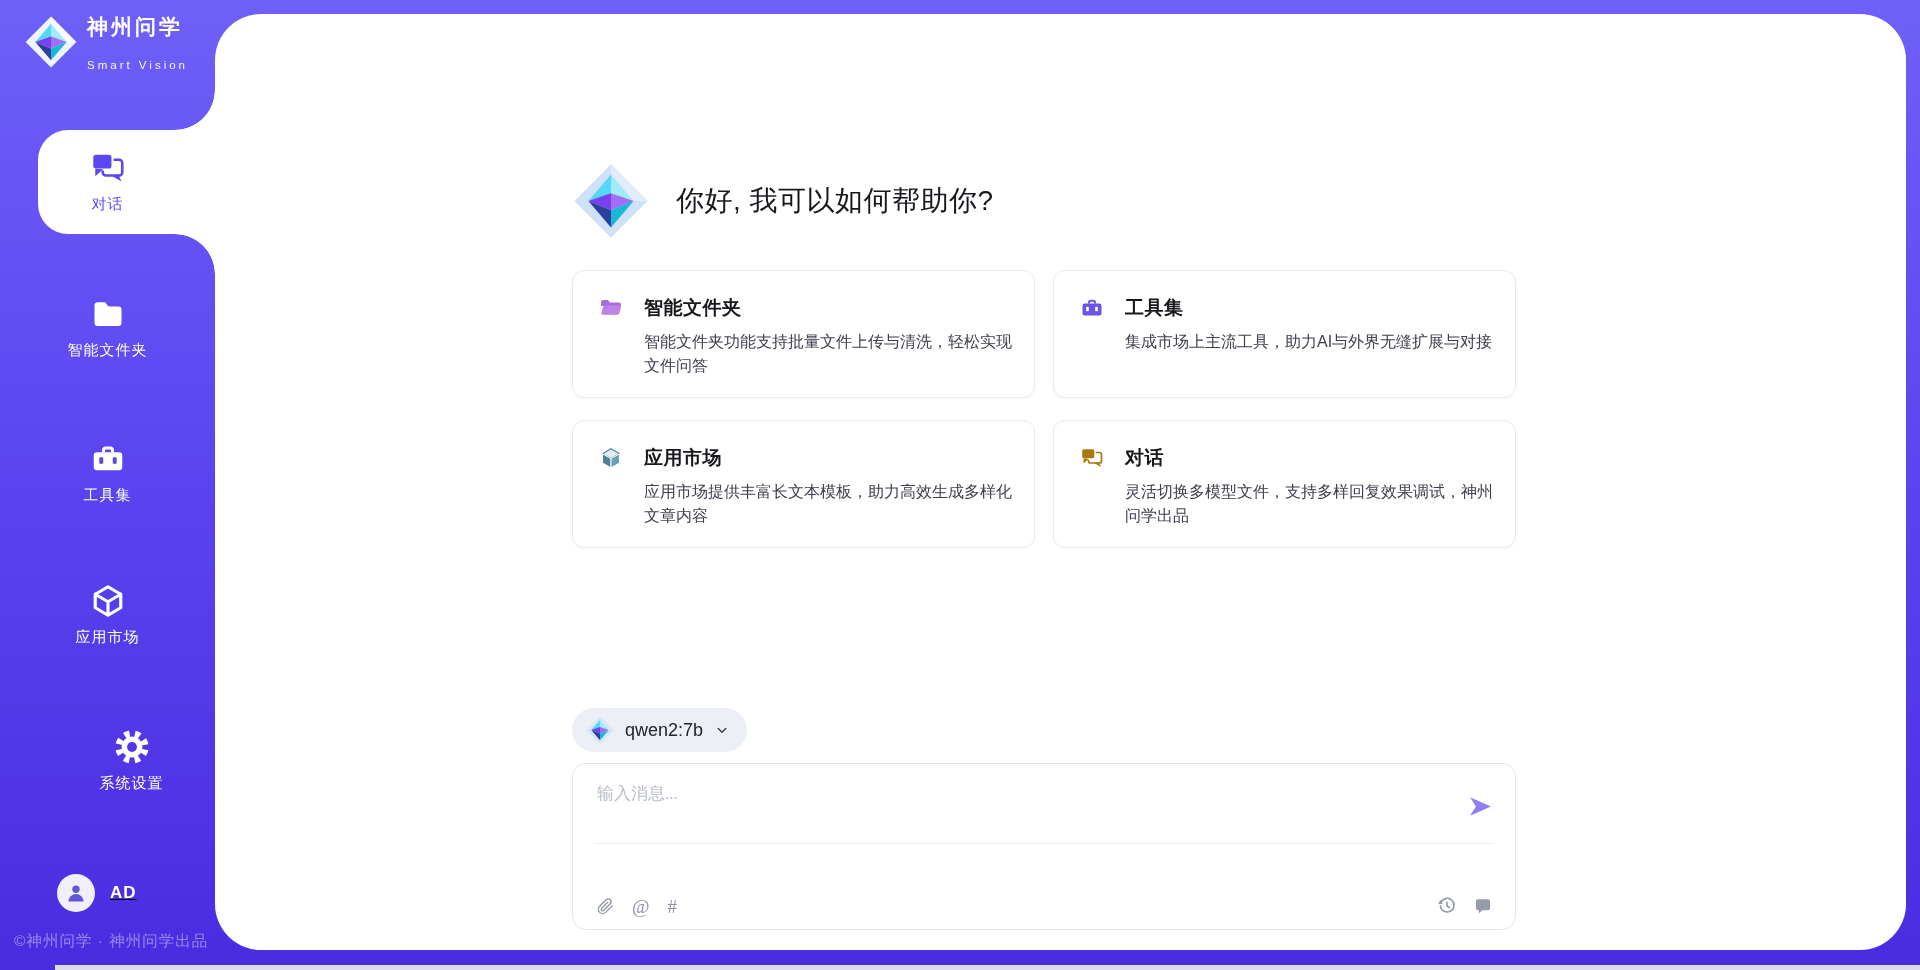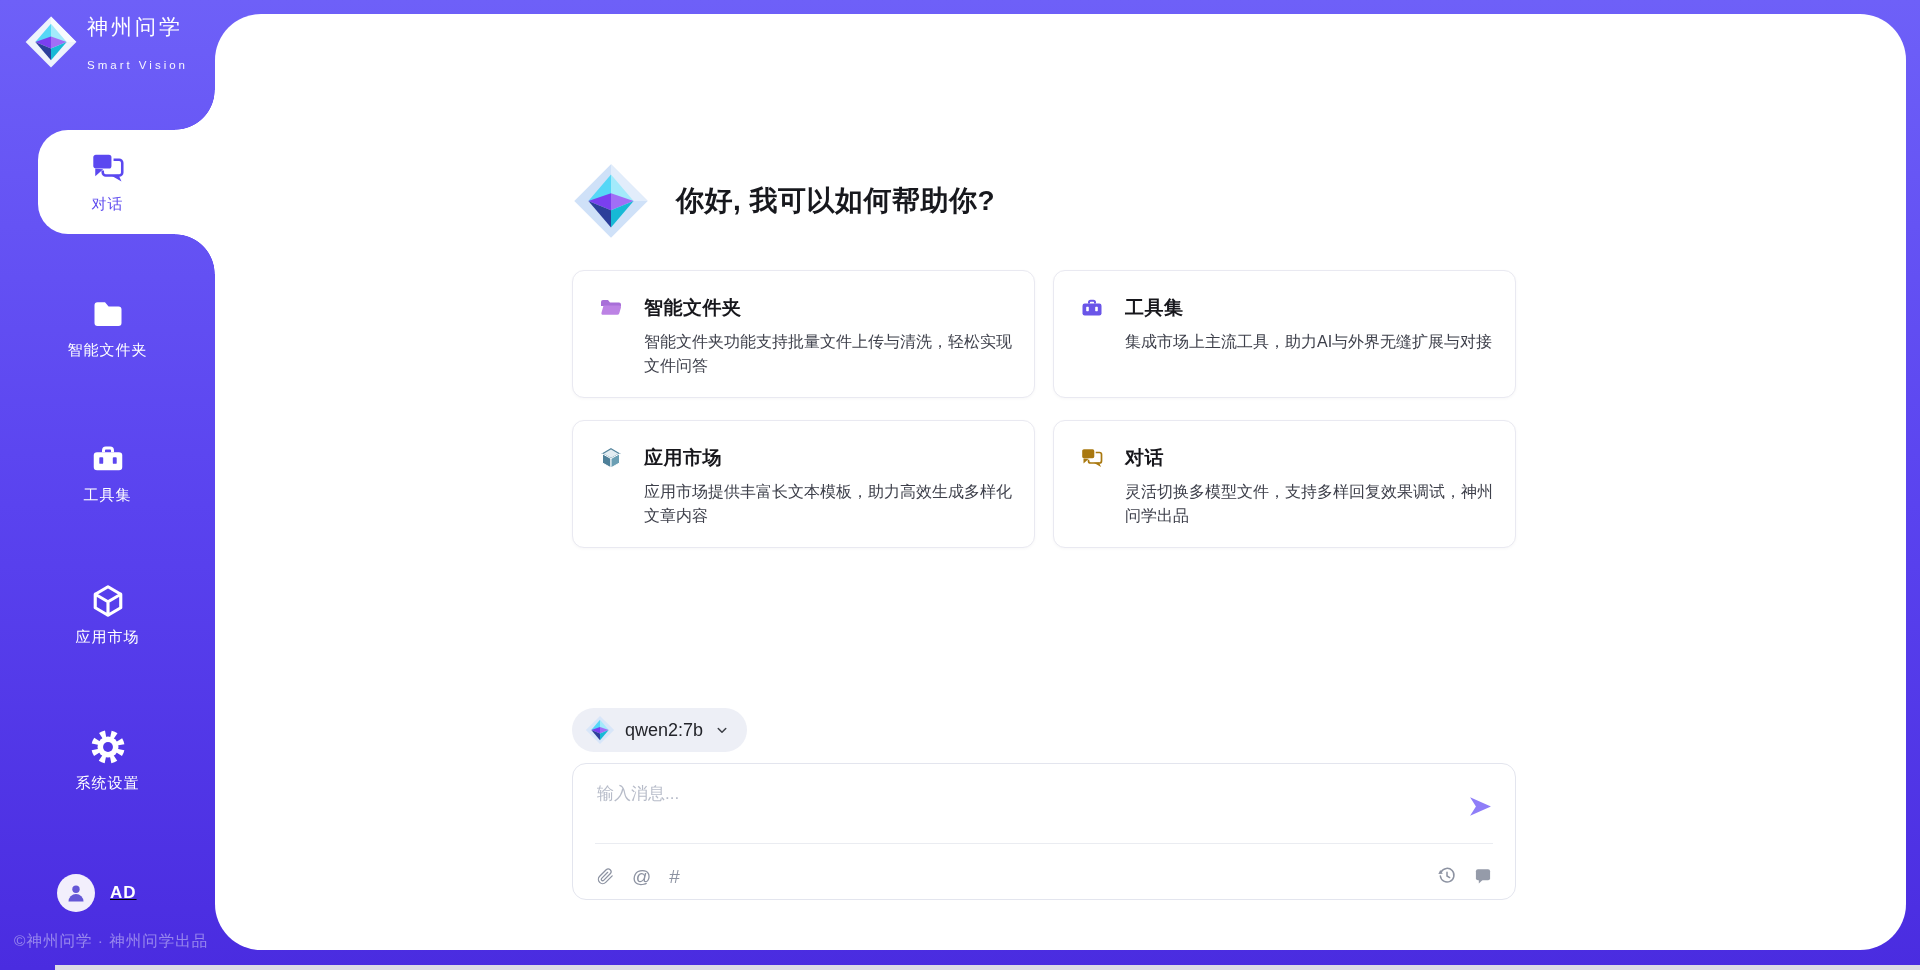--- a/index.html
+++ b/index.html
@@ -13,21 +13,21 @@
   
   .main-panel {
     position:absolute; left:215px; top:14px; right:14px; bottom:20px;
     background:#fff; border-radius:46px; z-index:1;
   }
 
   .bottom-strip { position:absolute; left:55px; right:0; bottom:0; height:5px; background:#dcdae5; z-index:3; }
 
   
   .logo-row { position:absolute; left:24px; top:13px; display:flex; align-items:center; gap:9px; z-index:2; }
-  .brand-name { color:#fff; font-size:21px; font-weight:400; letter-spacing:3px; }
+  .brand-name { color:#fff; font-size:21px; font-weight:700; letter-spacing:3px; }
   .brand-sub { color:rgba(255,255,255,.95); font-size:11.5px; letter-spacing:3px; margin-top:18px; }
 
   .active-tab { position:absolute; left:38px; top:130px; width:177px; height:104px;
     background:#fff; border-radius:30px 0 0 30px; z-index:1; }
   .flare { position:absolute; width:40px; height:40px; left:175px; z-index:1; }
   .flare-top { top:90px; background:radial-gradient(circle at 0 0, rgba(0,0,0,0) 39.4px, #fff 40px); }
   .flare-bottom { top:234px; background:radial-gradient(circle at 0 100%, rgba(0,0,0,0) 39.4px, #fff 40px); }
 
   .nav-item { position:absolute; left:0; width:215px; text-align:center; color:#fff; cursor:pointer; z-index:2; }
   .nav-item .nav-icon { display:block; margin:0 auto; }
@@ -37,35 +37,35 @@
 
   .user-row { position:absolute; left:57px; top:874px; display:flex; align-items:center; gap:15px; z-index:2; cursor:pointer;text-decoration:underline; }
   .avatar { width:38px; height:38px; border-radius:50%; background:#f2effc; display:flex; align-items:center; justify-content:center; overflow:hidden; }
   .user-name { color:#fff; font-size:17px; font-weight:600; letter-spacing:1px; }
 
   .sidebar-footer { position:absolute; left:14px; top:931px; font-size:15.5px; color:rgba(255,255,255,.42); letter-spacing:1px; z-index:2; }
 
   
   .content { position:absolute; left:357px; top:0; width:944px; }
   .greeting { margin-top:148px; display:flex; align-items:center; gap:26px; }
-  .greeting h1 { font-size:28px; font-weight:700; color:#17181d; letter-spacing:.5px; }
+  .greeting h1 { font-size:28px; font-weight:400; color:#17181d; letter-spacing:.5px; }
 
   .cards { margin-top:30px; display:grid; grid-template-columns:463px 463px; column-gap:18px; row-gap:22px; }
   .card { height:128px; background:#fff; border:1px solid #e9e9f1; border-radius:12px;
     padding:24px 22px 0 26px; cursor:pointer; box-shadow:0 1px 3px rgba(40,40,80,.04); }
   .card-head { display:flex; align-items:center; gap:21px; }
   .card-title { font-size:19px; font-weight:700; color:#17171c; letter-spacing:.5px; }
   .card-desc { margin:9px 0 0 45px; font-size:16px; line-height:1.5; color:#3e404b; }
 
   .model-row { margin-top:160px; }
   .model-pill { display:inline-flex; align-items:center; gap:10px; height:44px; padding:0 16px 0 13px;
     background:#edeff6; border-radius:22px; cursor:pointer;justify-content:space-between; }
   .model-name { font-size:18px; color:#23242a; }
 
-  .composer { margin-top:11px; height:137px; border:1.5px solid #e3e5ee; border-radius:14px; position:relative; background:#fff; }
+  .composer { margin-top:11px; height:167px; border:1.5px solid #e3e5ee; border-radius:14px; position:relative; background:#fff;font-family:Liberation Serif, serif; }
   .composer textarea { width:100%; height:72px; border:none; outline:none; resize:none; background:transparent;
     padding:18px 70px 0 24px; font-size:17px; color:#333; font-family:inherit; }
   .composer textarea::placeholder { color:#b7bcc9; }
   .send-btn { position:absolute; right:22px; top:30px; background:none; border:none; cursor:pointer; line-height:0; }
   .composer-divider { position:absolute; left:22px; right:22px; top:79px; height:1px; background:#eaecf1; }
   .composer-toolbar { position:absolute; left:24px; right:22px; bottom:13px; display:flex; align-items:center; gap:18px; }
   .tool-ico { color:#8d93a2; font-size:19px; line-height:1; cursor:pointer; background:none; border:none; font-family:inherit; display:flex; align-items:center; }
   .toolbar-right { margin-left:auto; display:flex; align-items:center; gap:16px; }
 </style>
 </head>
@@ -257,21 +257,21 @@
   <span class="nav-label">工具集</span>
 </div>
 
 <div class="nav-item" style="top:583px;">
   <svg class="nav-icon" width="36" height="36" viewBox="0 0 24 24">
     <path d="M12,2.5 L20.5,7.5 V16.5 L12,21.5 L3.5,16.5 V7.5 Z M3.5,7.5 L12,12.5 L20.5,7.5 M12,12.5 V21.5" fill="none" stroke="#fff" stroke-width="2.1" stroke-linejoin="round" stroke-linecap="round"></path>
   </svg>
   <span class="nav-label">应用市场</span>
 </div>
 
-<div class="nav-item" style="top:729px;">
+<div class="nav-item" style="top:729px;margin-left:24px;">
   <svg class="nav-icon" width="36" height="36" viewBox="0 0 24 24">
     <mask id="ghole">
         <rect width="24" height="24" fill="#fff"></rect>
         <circle cx="12" cy="12" r="3.3" fill="#000"></circle>
       </mask>
     <g mask="url(#ghole)">
       <circle cx="12" cy="12" r="7" fill="#fff"></circle>
       <circle cx="12" cy="12" r="8.6" fill="none" stroke="#fff" stroke-width="5" stroke-dasharray="3.3 3.455" transform="rotate(11 12 12)"></circle>
     </g>
   </svg>

